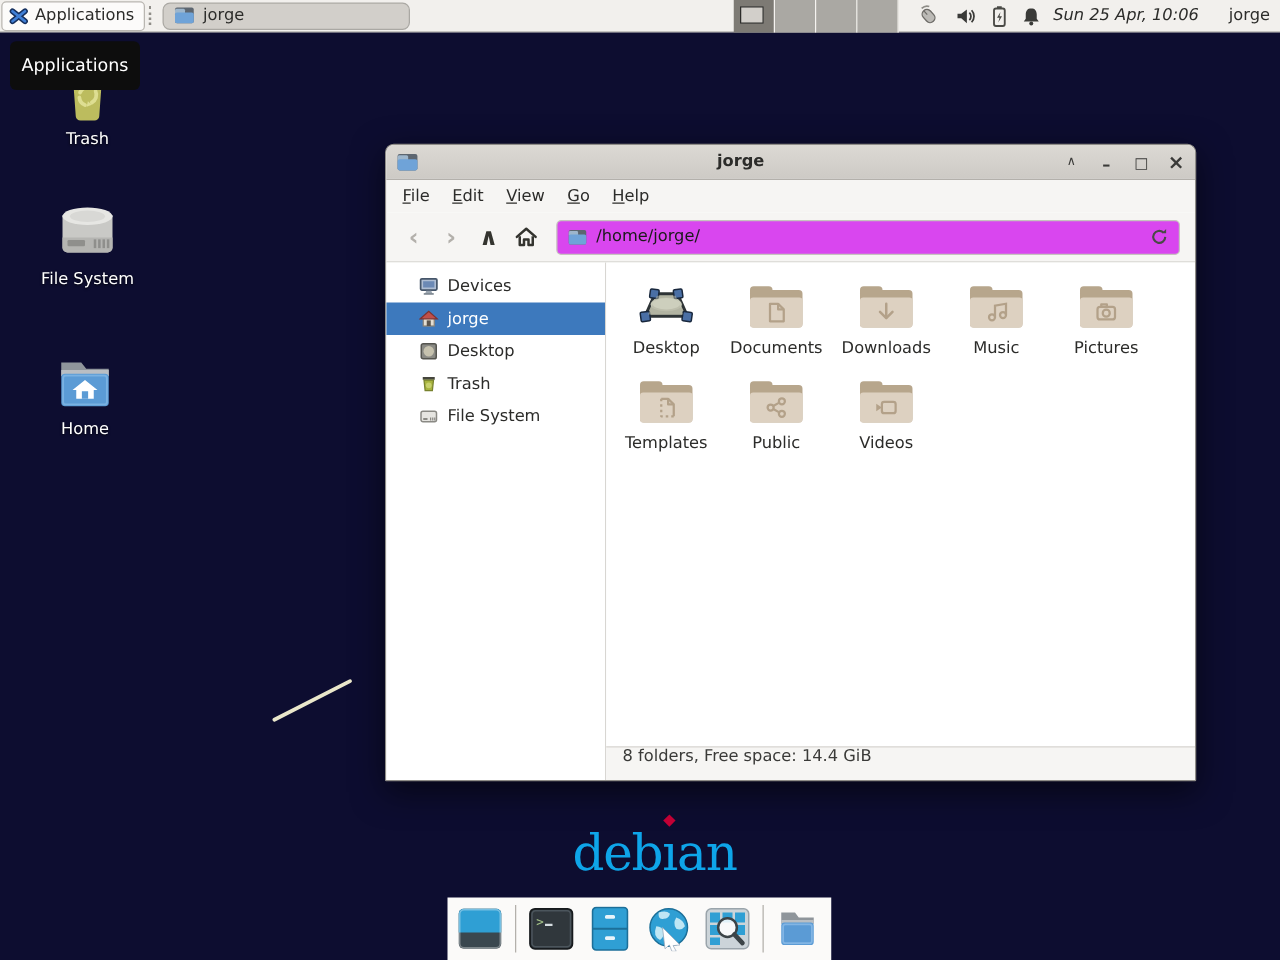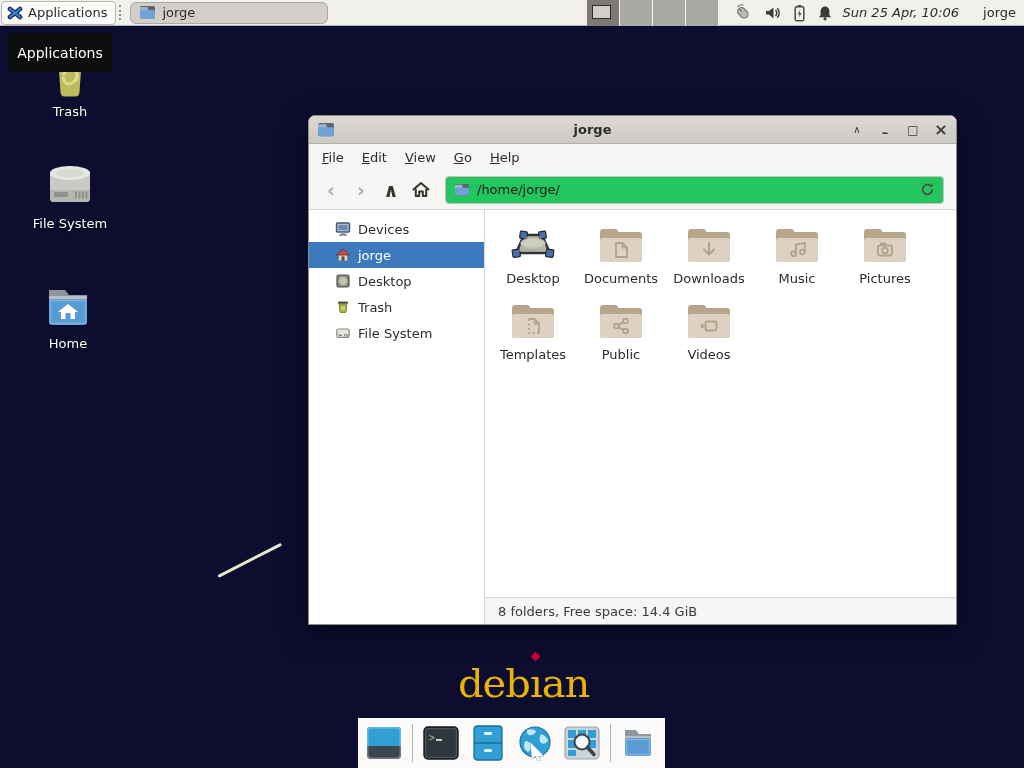--- a/index.html
+++ b/index.html
@@ -26,21 +26,21 @@
   
   .dicon { position:absolute; width:110px; text-align:center; color:#fff; }
   .dicon .dlabel { margin-top:4px; font-size:13px; text-shadow:0 1px 2px rgba(0,0,0,.9); }
   #dicon-trash { left:15px; top:42px; }
   #dicon-fs { left:15px; top:160px; }
   #dicon-home { left:13px; top:282px; }
 
   .artifact-line { position:absolute; left:218px; top:575px; width:71px; height:2.5px; background:#eae7cb; transform:rotate(-27deg); transform-origin:0 50%; border-radius:2px; }
 
   
-  .debian { position:absolute; left:458px; top:660px; color:#eab308; font-family:"DejaVu Serif", serif; font-size:40px; letter-spacing:-1px; }
+  .debian { position:absolute; left:458px; top:660px; color:#0ea5e9; font-family:"DejaVu Serif", serif; font-size:40px; letter-spacing:-1px; }
   .debian .i-dot { position:relative; }
   .debian .diamond { position:absolute; left:2px; top:-7px; width:7px; height:7px; background:#c60036; transform:rotate(45deg); }
 
   
   .window { position:absolute; left:308px; top:115px; width:649px; height:510px; background:#fff; border:1px solid #8f8d88; border-radius:7px 7px 1px 1px; box-shadow:0 8px 26px rgba(0,0,0,.55); display:flex; flex-direction:column; overflow:hidden; }
   .titlebar { height:28px; background:linear-gradient(#dcd9d4,#cdcac5); border-bottom:1px solid #b3b0ab; display:flex; align-items:center; padding:0 8px; flex:0 0 auto; }
   .title-text { flex:1; text-align:center; font-weight:bold; color:#2c2c2a; }
   .win-btns { display:flex; align-items:center; gap:14px; font-size:13px; color:#3a3a38; }
   .win-btn { width:14px; text-align:center; cursor:default; }
   .wb-min { position:relative; top:3px; font-weight:bold; }
@@ -49,34 +49,34 @@
   .wb-shade { font-size:10px; }
 
   .menubar { height:26px; background:#f6f5f3; display:flex; align-items:center; padding-left:4px; flex:0 0 auto; }
   .menu-item { display:inline-block; padding:4px 9px; }
   .menu-item::first-letter { text-decoration:underline; }
 
   .toolbar { height:40px; background:#f6f5f3; border-bottom:1px solid #d8d6d2; display:flex; align-items:center; padding:0 12px 0 8px; gap:2px; flex:0 0 auto; }
   .nav-btn { width:28px; height:28px; display:flex; align-items:center; justify-content:center; font-size:19px; font-weight:bold; border-radius:4px; }
   .nav-disabled { color:#b3b0ab; }
   .nav-enabled { color:#34342f; }
-  .pathbar { flex:1; height:28px; margin-left:8px; background:#22c55e; border:1px solid #c6c3be; border-radius:4px; display:flex; align-items:center; padding:0 8px; gap:7px; }
+  .pathbar { flex:1; height:28px; margin-left:8px; background:#d946ef; border:1px solid #c6c3be; border-radius:4px; display:flex; align-items:center; padding:0 8px; gap:7px; }
   .path-text { flex:1; color:#1a1a18; }
 
   .win-content { flex:1; display:flex; min-height:0; }
   .sidebar { width:176px; background:#fff; border-right:1px solid #d8d6d2; padding-top:6px; flex:0 0 auto; }
   .sb-header { font-weight:bold; padding:5px 10px; }
   .sb-item { height:26px; display:flex; align-items:center; gap:7px; padding-left:26px; }
   .sb-item.selected { background:#3d79bd; color:#fff; }
 
   .main-col { flex:1; display:flex; flex-direction:column; min-width:0; }
   .files { flex:1; background:#fff; padding:14px 0 0 4px; display:flex; flex-wrap:wrap; align-content:flex-start; }
   .file-item { width:88px; margin-bottom:14px; display:flex; flex-direction:column; align-items:center; }
   .file-item .flabel { margin-top:5px; text-align:center; }
-  .statusbar { height:27px; background:#f6f5f3; border-top:1px solid #d8d6d2; display:flex; align-items:center; padding-left:13px; color:#3a3a38; flex:0 0 auto; }
+  .statusbar { height:27px; background:#f6f5f3; border-top:1px solid #d8d6d2; display:flex; padding-left:13px; color:#3a3a38; flex:0 0 auto; }
 
   
   .dock { position:absolute; left:358px; top:718px; width:307px; height:50px; background:#fbfaf9; display:flex; align-items:center; justify-content:center; gap:9px; }
   .dock-sep { width:1px; height:38px; background:#b3b0ab; }
   .dock-item { width:38px; height:38px; display:flex; align-items:center; justify-content:center; }
 
   svg { display:block; }
 </style>
 </head>
 <body>

